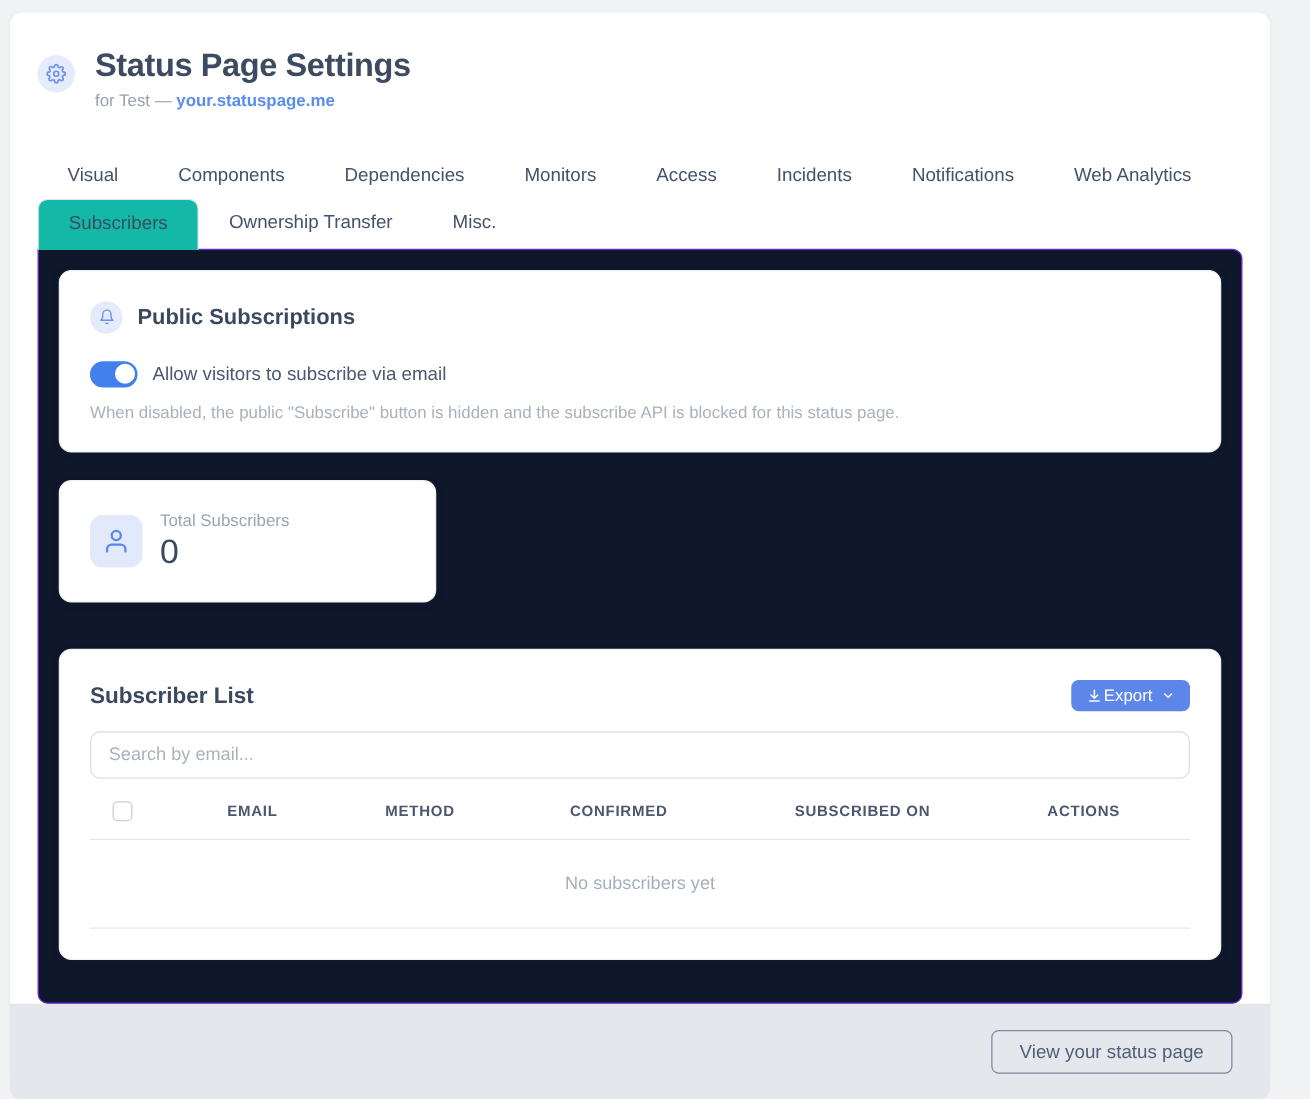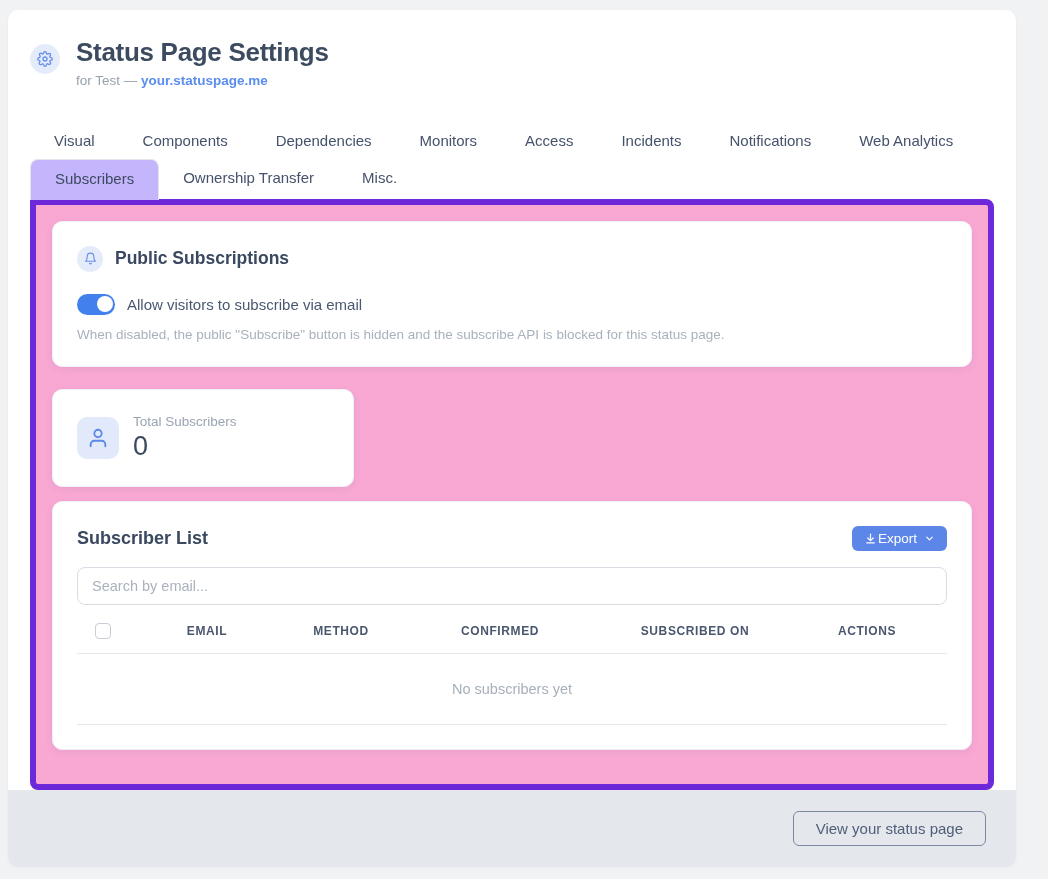--- a/index.html
+++ b/index.html
@@ -73,34 +73,34 @@
     z-index: 2;
   }
   .tab2 {
     padding: 10px 24px;
     font-size: 15px;
     color: #45526b;
     cursor: pointer;
     white-space: nowrap;
   }
   .tab2.active {
-    background: #c4b5fd;
+    background: #14b8a6;
     border: 1px solid #e2e6ec;
     border-bottom: none;
     border-radius: 8px 8px 0 0;
     margin-bottom: -1px;
     padding-bottom: 13px;
     color: #3d4b61;
   }
   
   .panel {
     margin: 0 22px;
-    border: 6px solid #6d28d9;
+    border: 1px solid #6d28d9;
     border-radius: 0 8px 8px 8px;
-    background: #f9a8d4;
+    background: #0f172a;
     padding: 16px 16px 34px 16px;
     position: relative;
     z-index: 1;
   }
   .sub-card {
     background: #ffffff;
     border: 1px solid #eef0f4;
     border-radius: 10px;
     box-shadow: 0 2px 8px rgba(25,39,72,.07);
   }
@@ -144,21 +144,21 @@
   .stat-badge {
     width: 42px; height: 42px;
     border-radius: 10px;
     background: #e2e9fb;
     display: flex; align-items: center; justify-content: center;
     flex: none;
   }
   .stat-label { font-size: 13.5px; color: #9aa4b1; }
   .stat-value { font-size: 27px; color: #3b495e; font-weight: 500; margin-top: 2px; }
   
-  .list-card { margin-top: 14px; padding: 24px; }
+  .list-card { margin-top: 37px; padding: 24px; }
   .list-head { display: flex; align-items: center; justify-content: space-between; }
   .list-title { font-size: 18px; font-weight: 700; color: #3a4860; }
   .export-btn {
     background: #5c87e8;
     color: #ffffff;
     border: none;
     border-radius: 6px;
     font-family: inherit;
     font-size: 13.5px;
     padding: 5px 12px;

